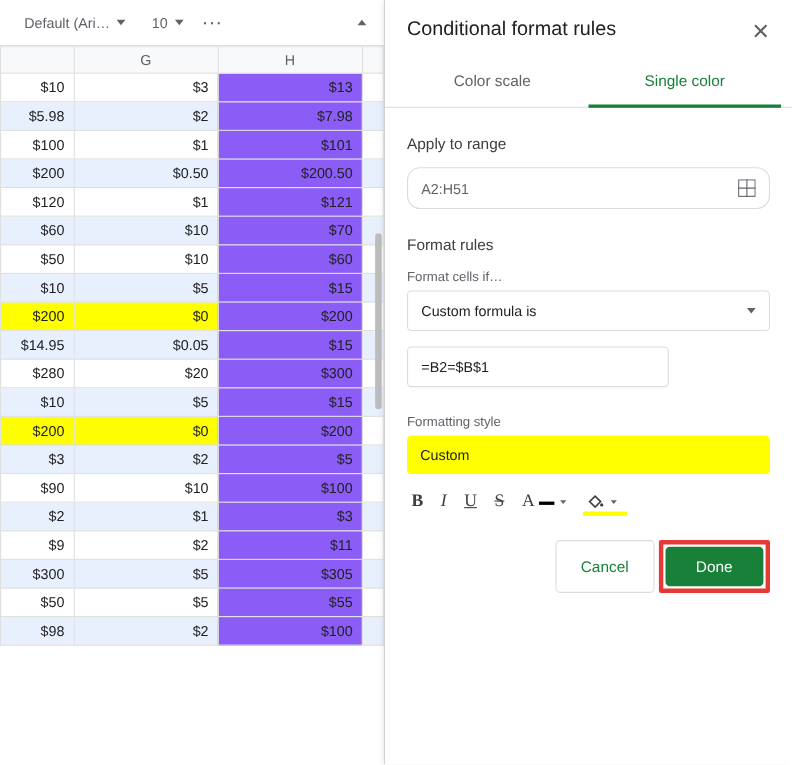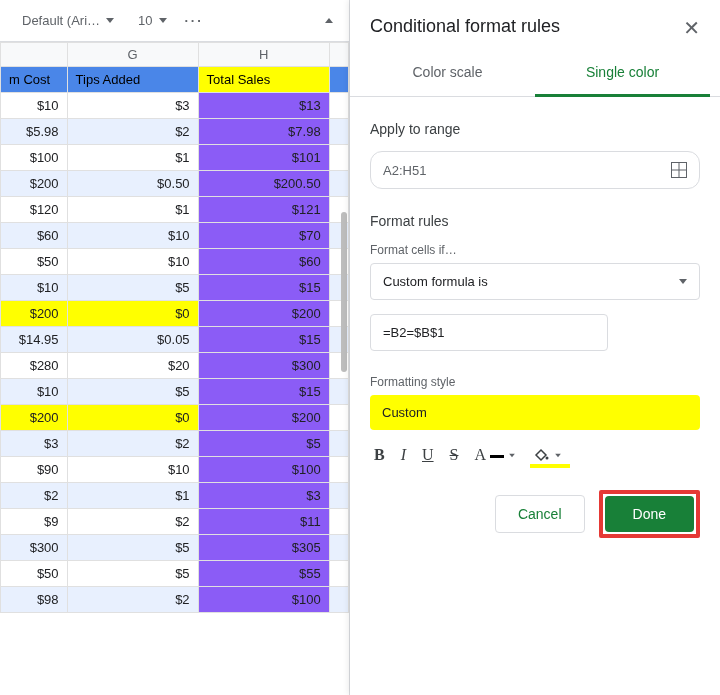--- a/index.html
+++ b/index.html
@@ -43,21 +43,21 @@
   .grid-picker svg { display:block; }
   .sub-label { font-size: 12px; color:#5f6368; margin-bottom: 6px; }
   .dropdown { border:1px solid #dadce0; border-radius:4px; padding: 10px 12px; display:flex; align-items:center; justify-content:space-between; margin-bottom: 14px; cursor:pointer; }
   .formula-box { border:1px solid #dadce0; border-radius:4px; padding: 10px 12px; width: 72%; margin-bottom: 24px; }
   .style-preview { background: #ffff00; border-radius:4px; padding: 10px 12px; margin-bottom: 10px; color:#202124; }
   .fmt-toolbar { display:flex; align-items:center; gap: 16px; padding: 6px 4px 20px; color:#3c4043; }
   .fmt-btn { font-size:16px; font-family: "Times New Roman", serif; cursor:pointer; display:flex; align-items:center; gap:4px; }
   .fmt-btn .sm-chev { transform: scale(0.7); }
   .fill-swatch { position:relative; }
   .fill-swatch .bar { position:absolute; left:-2px; right:-8px; bottom:-4px; height:4px; background:#ffff00; }
-  .btn-row { display:flex; justify-content:flex-end; gap: 14px; align-items:center; padding-top: 6px; }
+  .btn-row { display:flex; justify-content:flex-end; gap: 4px; padding-top: 6px; }
   .btn { padding: 10px 22px; border-radius:4px; font-size:14px; cursor:pointer; border:1px solid transparent; }
   .btn-cancel { border:1px solid #dadce0; color:#188038; background:#fff; }
   .btn-done-wrap { border:4px solid #e53935; padding:2px; border-radius:2px; }
   .btn-done { background:#188038; color:#fff; border:none; padding: 10px 28px; border-radius:4px; font-size:14px; cursor:pointer; }
   .strike { text-decoration: line-through; }
   .underline { text-decoration: underline; }
   .italic { font-style: italic; }
   .bold { font-weight: bold; }
 </style>
 </head>
@@ -83,26 +83,20 @@
       <table class="sheet">
         <thead>
           <tr>
             <th class="colF"></th>
             <th class="colG">G</th>
             <th class="colH">H</th>
             <th class="colI"></th>
           </tr>
         </thead>
         <tbody id="sheet-body">
-            <tr class="hdr">
-              <td class="fcell">m Cost</td>
-              <td class="gcell">Tips Added</td>
-              <td class="hcell">Total Sales</td>
-              <td></td>
-            </tr>
             <tr class="">
               <td class="fcell">$10</td>
               <td class="gcell">$3</td>
               <td class="hcell">$13</td>
               <td></td>
             </tr>
             <tr class="sel">
               <td class="fcell">$5.98</td>
               <td class="gcell">$2</td>
               <td class="hcell">$7.98</td>

